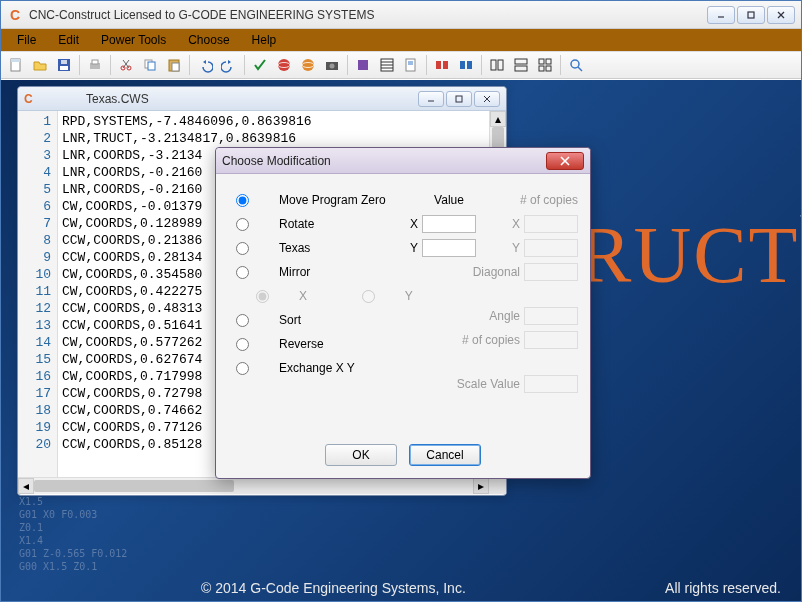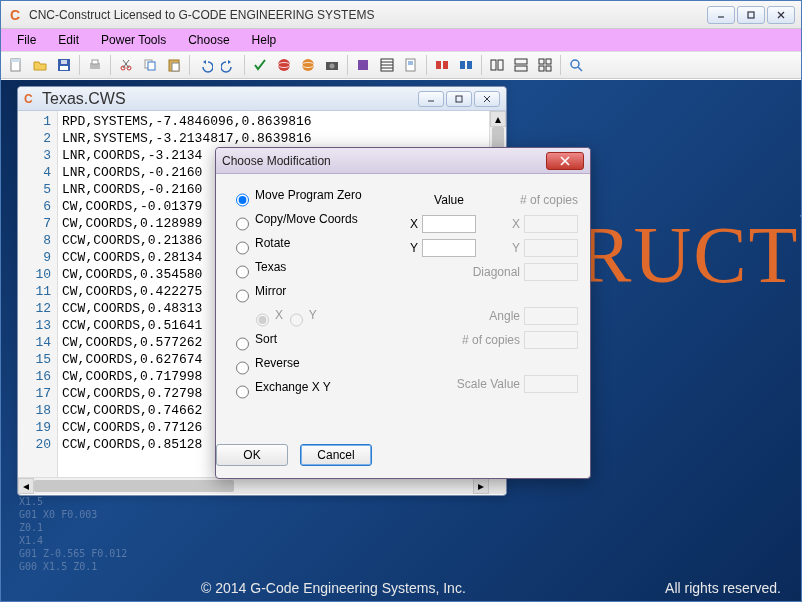--- a/index.html
+++ b/index.html
@@ -8,42 +8,42 @@
 
 .main-window { width: 802px; height: 602px; border: 1px solid #4a7ab8; background: #fff; position: relative; }
 .titlebar { height: 28px; background: linear-gradient(#f8f8f8,#e8e8e8); border-bottom: 1px solid #ccc; display: flex; align-items: center; padding: 0 6px; }
 .titlebar .app-icon { width: 16px; height: 16px; margin-right: 6px; display:inline-flex; align-items:center; justify-content:center; color:#e06a2b; font-weight:bold; font-size:14px;}
 .titlebar .title { flex: 1; font-size: 12px; color: #333; }
 .win-controls { display: flex; gap: 2px; }
 .win-btn { width: 28px; height: 18px; border: 1px solid #a6b8d4; background: linear-gradient(#fafcff,#dbe6f4); border-radius: 3px; display:flex; align-items:center; justify-content:center; cursor:pointer; }
 .win-btn svg { width:10px; height:10px; }
 
 
-.menubar { height: 22px; display: flex; align-items: center; padding: 0 6px; gap: 2px; background: #f0abfc; }
+.menubar { height: 22px; display: flex; align-items: center; padding: 0 6px; gap: 2px; background: #a16207; }
 .menubar .menu-item { padding: 2px 10px; cursor: pointer; border-radius:2px; }
 
 
 .toolbar { height: 28px; border-top: 1px solid #ddd; border-bottom: 1px solid #ccc; display: flex; align-items: center; padding: 0 4px; gap: 2px; background: linear-gradient(#fbfbfb,#ececec); }
 .toolbar .tb-btn { width: 22px; height: 22px; display:flex; align-items:center; justify-content:center; cursor:pointer; border-radius:2px; }
 .toolbar .sep { width: 1px; height: 20px; background: #ccc; margin: 0 2px; }
 
 
 .mdi-area { position: absolute; left: 0; top: 79px; right: 0; bottom: 0; background: linear-gradient(135deg,#0a2a5a 0%, #1a4a8a 40%, #0a2a5a 100%); overflow:hidden; }
 .mdi-bg-text { position: absolute; right: -20px; top: 130px; font-size: 80px; color: #e06a2b; font-family: Georgia, serif; letter-spacing: 2px; }
 .mdi-bg-text .tm { font-size: 20px; vertical-align: top; color:#8fa5c7;}
 .mdi-ghost { position: absolute; left: 18px; bottom: 28px; color: #5a7aa8; font-size: 10px; font-family: "Consolas", monospace; line-height: 1.3; }
 .mdi-footer { position: absolute; bottom: 2px; left: 0; right: 0; height: 22px; color: #e8e8e8; font-size: 14px; display:flex; align-items:center; }
 .mdi-footer .copy { margin-left: 200px; }
 .mdi-footer .rights { position:absolute; right: 20px; }
 
 
 .doc-window { position: absolute; left: 16px; top: 6px; width: 490px; height: 410px; background: #fff; border: 1px solid #7a8fb0; border-radius: 4px; box-shadow: 0 2px 8px rgba(0,0,0,0.15); }
 .doc-titlebar { height: 24px; background: linear-gradient(#f0f4fa,#d8e2f0); border-bottom:1px solid #c0cde0; display:flex; align-items:center; padding: 0 6px; border-radius: 4px 4px 0 0;}
 .doc-titlebar .doc-icon { width:14px; height:14px; margin-right:4px; color:#e06a2b; font-weight:bold;}
-.doc-titlebar .doc-title { flex:1; font-size:16px; color:#333; }
+.doc-titlebar .doc-title { flex:1; font-size:12px; color:#333;margin-left:44px; }
 .doc-win-controls { display:flex; gap:2px; }
 .doc-win-btn { width: 26px; height: 16px; border: 1px solid #a6b8d4; background: linear-gradient(#fafcff,#dbe6f4); border-radius: 3px; display:flex; align-items:center; justify-content:center; cursor:pointer; font-size:9px;}
 
 .code-area { display:flex; height: calc(100% - 24px - 18px); }
 .gutter { width: 40px; background: #f4f4f4; border-right: 1px solid #ddd; text-align: right; padding: 2px 6px 2px 2px; font-family: "Courier New", monospace; font-size: 13px; color: #2a6aa0; }
 .gutter div { height: 17px; line-height:17px; }
 .code { flex:1; padding: 2px 4px; font-family: "Courier New", monospace; font-size: 13px; color: #000; overflow:hidden; position:relative;}
 .code div { height: 17px; line-height:17px; white-space: pre; }
 .vscroll { width: 17px; background: #f0f0f0; border-left:1px solid #ddd; position:relative;}
 .vscroll .thumb-up { position:absolute; top:0; left:0; right:0; height:16px; background:#e4e4e4; border:1px solid #ccc; display:flex;align-items:center;justify-content:center;}
@@ -55,33 +55,33 @@
 .hscroll .track-thumb { position:absolute; left:16px; top:2px; bottom:2px; width:200px; background:#c8c8c8; border-radius:2px;}
 .hscroll .corner { position:absolute; right:0; top:0; bottom:0; width:17px; background:#ececec;}
 
 
 .dialog { position: absolute; left: 214px; top: 146px; width: 376px; height: 332px; background: #f4f4f4; border: 1px solid #6a5a80; border-radius: 4px; box-shadow: 0 4px 18px rgba(0,0,0,0.35); z-index: 50; }
 .dlg-titlebar { height: 26px; background: linear-gradient(#ece6f2,#d6cee4); border-bottom:1px solid #b8acc8; display:flex; align-items:center; padding: 0 6px; border-radius:4px 4px 0 0;}
 .dlg-title { flex:1; font-size:12px; color:#222;}
 .dlg-close { width: 38px; height: 18px; background: linear-gradient(#e88,#c43b2f); border:1px solid #a02820; border-radius:3px; display:flex; align-items:center; justify-content:center; cursor:pointer; color:#fff;}
 .dlg-body { padding: 14px 16px 10px 20px; position:relative; height: calc(100% - 26px); }
 .radio-col { float:left; width: 160px; }
-.radio-row { display:flex; height: 24px; font-size:12px; color:#000;}
+.radio-row { display:flex; align-items:center; height: 24px; font-size:12px; color:#000;gap:24px;}
 .radio-row input[type=radio] { margin-right: 6px; }
 .radio-row.disabled { color:#999; margin-left: 20px; }
 .radio-row.disabled label { color:#999; }
 .fields-col { position:absolute; left: 186px; top: 14px; width: 176px; font-size:12px; color:#000;}
 .field-row { display:flex; align-items:center; height: 24px; justify-content:flex-end; gap:4px;}
 .field-row .lbl { text-align:right; color:#000;}
 .field-row .lbl.gray { color:#999;}
 .field-row input { width: 54px; height: 18px; border:1px solid #bbb; background:#fff; font-size:11px; padding:0 3px;}
 .field-row input.dis { background:#f4f4f4; border:1px solid #ddd;}
 .hdr { font-size:12px; color:#000; text-align:center; }
 .hdr.gray { color:#999;}
-.dlg-buttons { position:absolute; bottom: 12px; left:0; right:0; display:flex; gap: 12px;}
+.dlg-buttons { position:absolute; bottom: 12px; left:0; right:0; display:flex; justify-content:center; gap: 12px;}
 .dlg-btn { width: 72px; height: 22px; border:1px solid #9aa8b8; background: linear-gradient(#fdfdfd,#e6e6e6); border-radius:3px; cursor:pointer; font-size:12px;}
 .dlg-btn.focus { border:1px solid #2a7ad0; box-shadow: 0 0 0 1px #7ab0e8 inset;}
 
 </style>
 </head>
 <body>
 
 <div class="main-window">
 
   <div class="titlebar">
@@ -323,21 +323,21 @@
             <div>14</div>
             <div>15</div>
             <div>16</div>
             <div>17</div>
             <div>18</div>
             <div>19</div>
             <div>20</div>
         </div>
         <div class="code">
           <div>RPD,SYSTEMS,-7.4846096,0.8639816</div>
-          <div>LNR,SYSTEMS,-3.2134817,0.8639816</div>
+          <div>LNR,TRUCT,-3.2134817,0.8639816</div>
           <div>LNR,COORDS,-3.2134</div>
           <div>LNR,COORDS,-0.2160</div>
           <div>LNR,COORDS,-0.2160</div>
           <div>CW,COORDS,-0.01379</div>
           <div>CW,COORDS,0.128989</div>
           <div>CCW,COORDS,0.21386</div>
           <div>CCW,COORDS,0.28134</div>
           <div>CW,COORDS,0.354580</div>
           <div>CW,COORDS,0.422275</div>
           <div>CCW,COORDS,0.48313</div>
@@ -377,24 +377,20 @@
     </div>
     <div class="dlg-body">
 
       <div class="radio-col">
         <div class="radio-row">
             <input type="radio" name="mod" checked="" style="">
             <label>Move Program Zero</label>
           </div>
         <div class="radio-row">
             <input type="radio" name="mod" style="">
-            <label>Copy/Move Coords</label>
-          </div>
-        <div class="radio-row">
-            <input type="radio" name="mod" style="">
             <label>Rotate</label>
           </div>
         <div class="radio-row">
             <input type="radio" name="mod" style="">
             <label>Texas</label>
           </div>
         <div class="radio-row">
             <input type="radio" name="mod" style="">
             <label>Mirror</label>
           </div>

